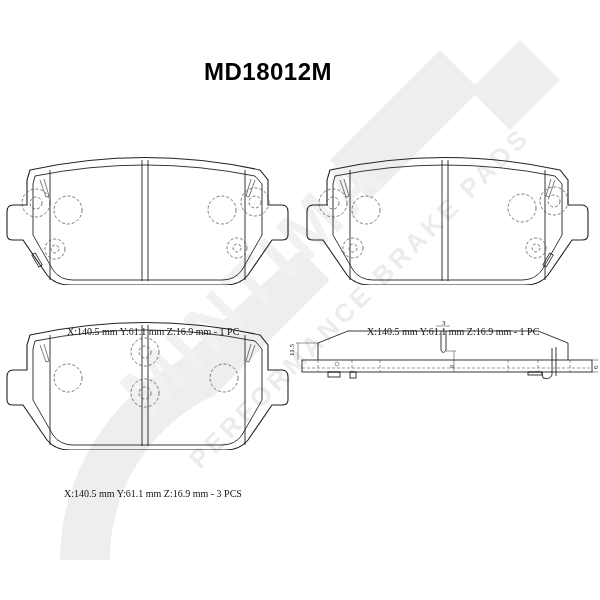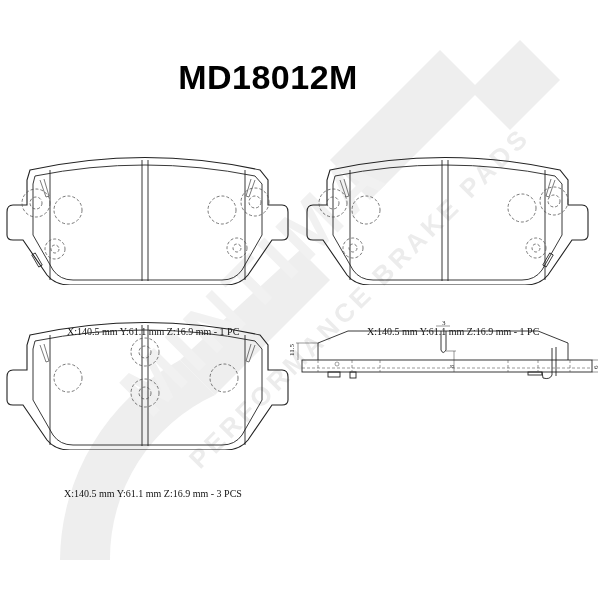--- a/index.html
+++ b/index.html
@@ -1,17 +1,17 @@
 <!DOCTYPE html>
 <html><head>
 <meta charset="utf-8">
 <style>
   html, body { margin:0; padding:0; background:#ffffff; }
   body { width:600px; height:600px; position:relative; overflow:hidden; font-family:"Liberation Sans", sans-serif; }
-  .title { position:absolute; left:0; top:58px; width:536px; text-align:center; font-family:"Liberation Sans", sans-serif; font-weight:bold; font-size:34px; color:#000; letter-spacing:0.5px; }
+  .title { position:absolute; left:0; top:58px; width:536px; text-align:center; font-family:"Liberation Sans", sans-serif; font-weight:bold; font-size:24px; color:#000; letter-spacing:0.5px; }
   .watermark { position:absolute; left:0; top:0; width:600px; height:600px; pointer-events:none; }
   .pad { position:absolute; }
   .caption { position:absolute; font-family:"Liberation Serif", serif; font-size:10px; color:#111; white-space:nowrap;margin-top:36px; }
 </style>
 </head>
 <body>
 
 <svg class="watermark" viewBox="0 0 600 600">
   <g fill="#eeeeee">
     <path d="M60,560 A230,230 0 0 1 180,360 L215,395 A180,180 0 0 0 110,560 Z"></path>

